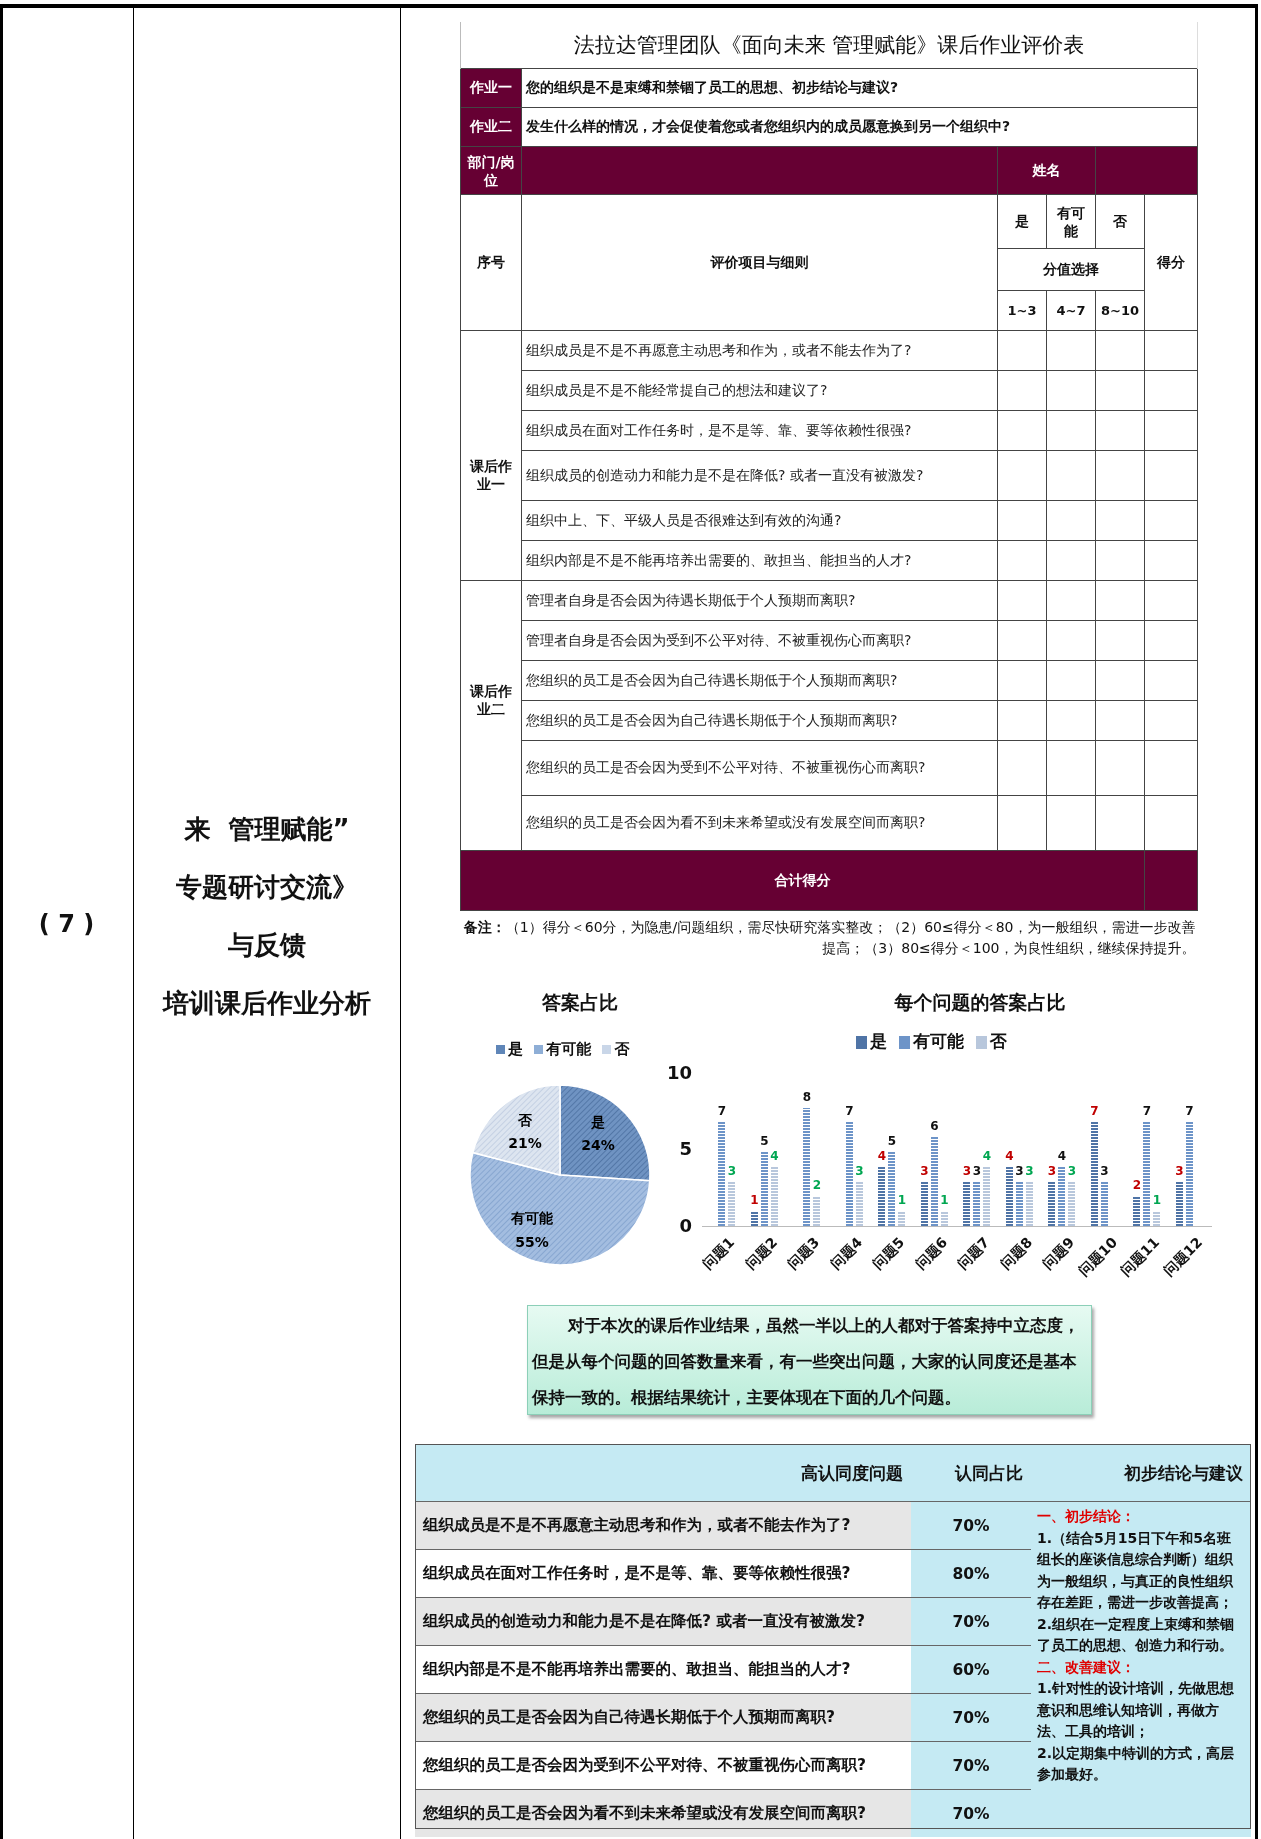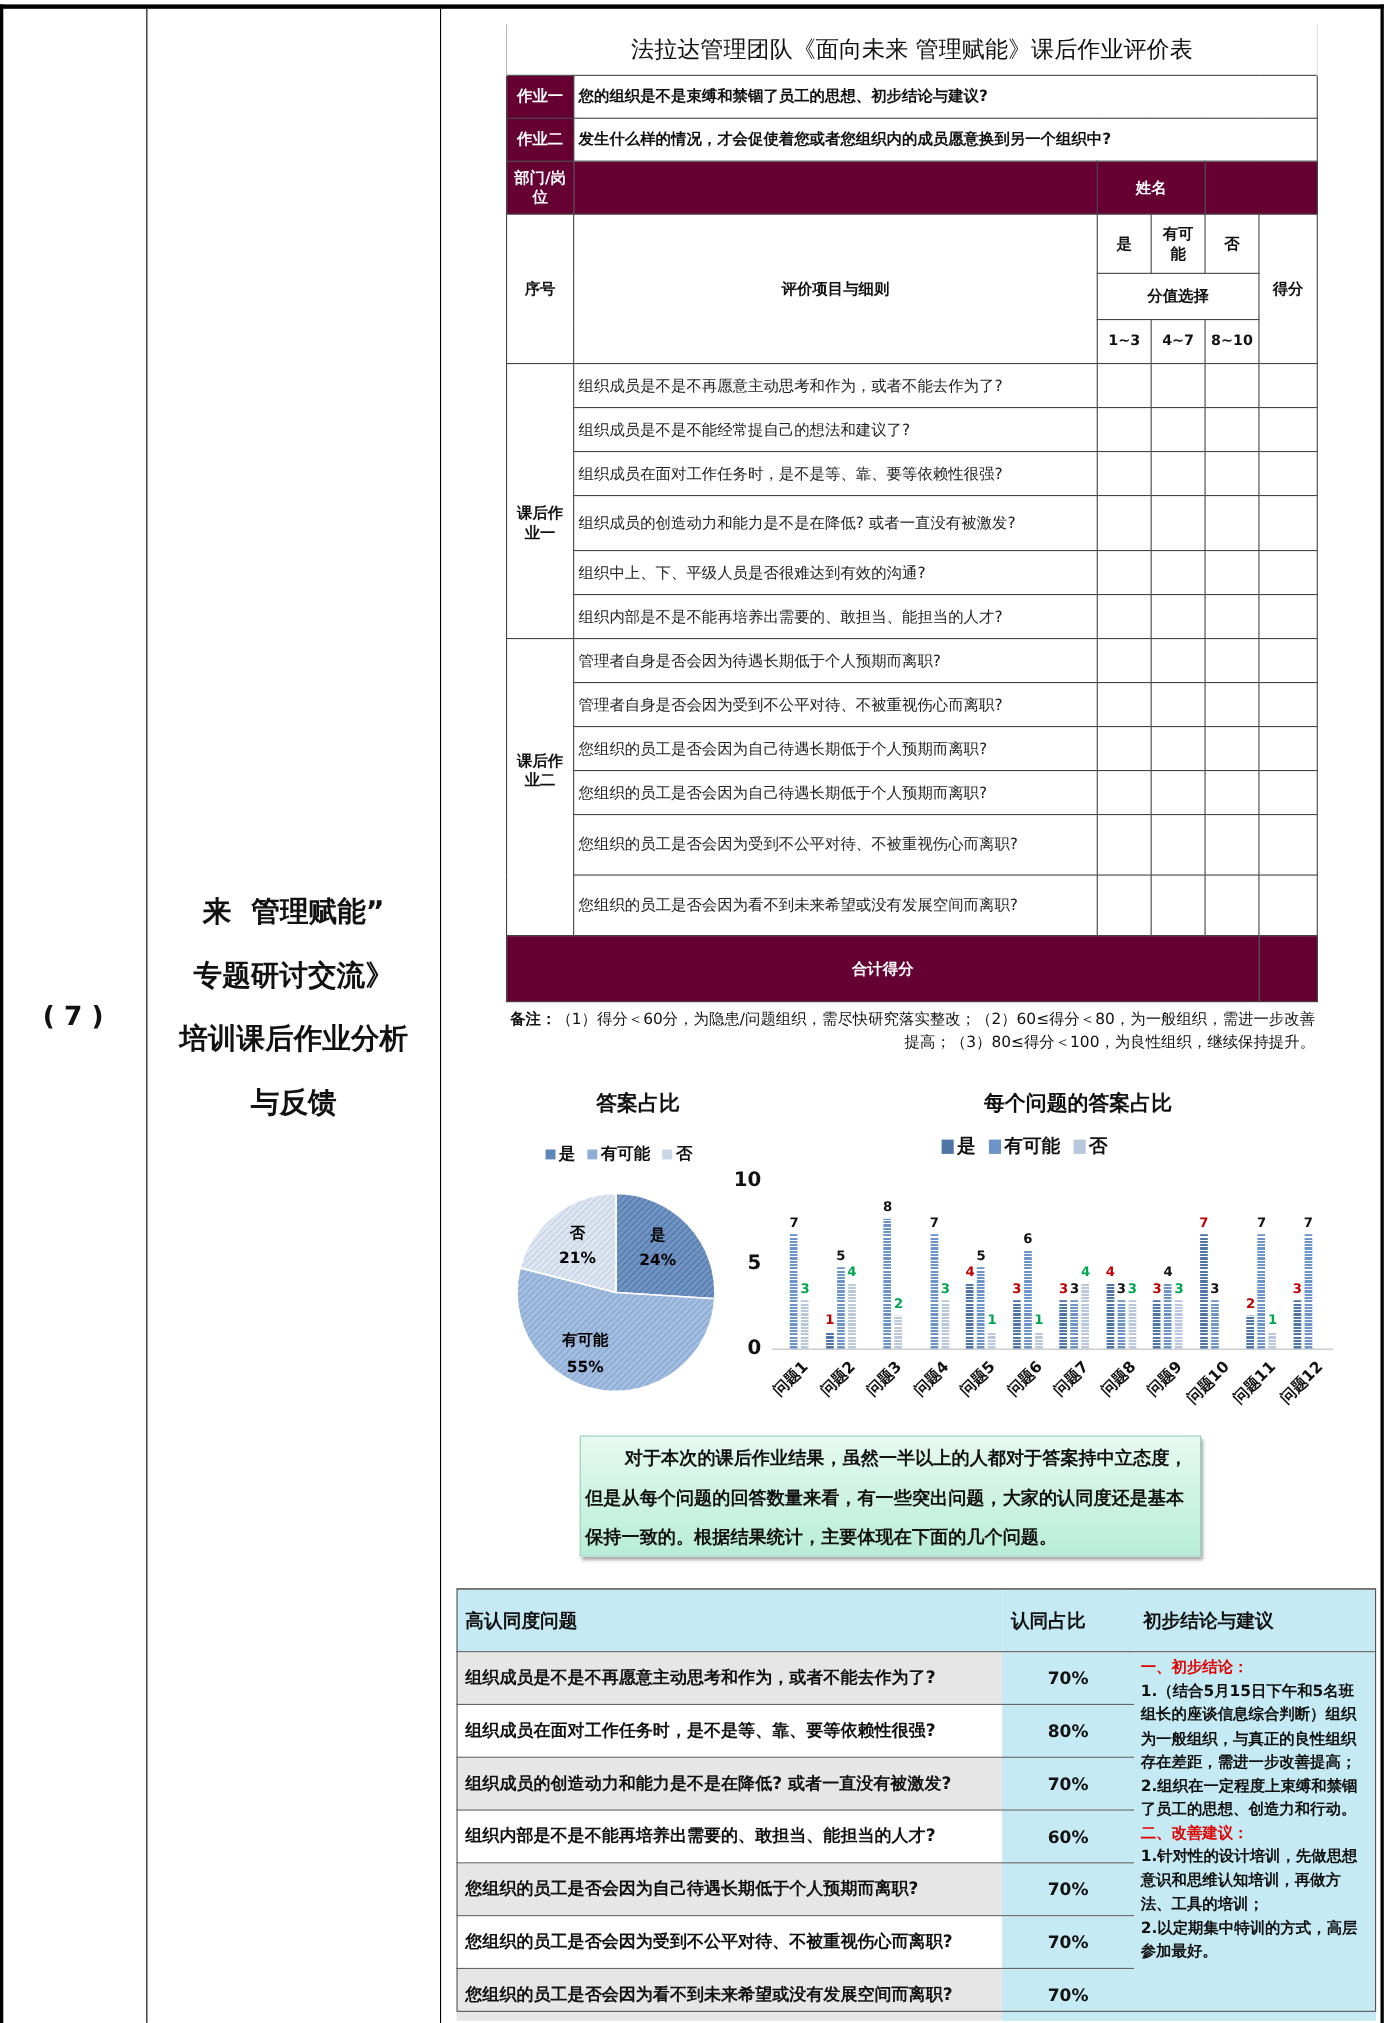--- a/index.html
+++ b/index.html
@@ -35,39 +35,39 @@
   .barlbl { position:absolute; width:16px; text-align:center; font-size:12px; font-weight:bold; }
   .xlbl { position:absolute; font-size:14px; font-weight:bold; transform:rotate(-45deg); transform-origin:right top; white-space:nowrap; text-align:right; width:60px; }
 
   .summary { position:absolute; left:527px; top:1305px; width:565px; height:110px; box-sizing:border-box;
              background:linear-gradient(#e6faf2,#b8ecd8); border:1px solid #8ccfb8; box-shadow:2px 3px 3px rgba(0,0,0,0.35);
              font-weight:bold; font-size:16.5px; line-height:36px; padding:2px 4px; }
 
   .result { position:absolute; left:415px; top:1444px; width:836px; }
   .result table { border-collapse:collapse; width:836px; table-layout:fixed; }
   .result td { border-top:1px solid #666; padding:0 8px; font-weight:bold; font-size:15.5px; height:47px; }
-  .result .hdr td { background:#c5eaf3; text-align:left; font-size:17px; height:56px; }
+  .result .hdr td { background:#c5eaf3; text-align:right; font-size:17px; height:56px; }
   .result .pct { background:#c5eaf3; text-align:center; }
   .result .advice { background:#c5eaf3; font-size:14px; line-height:21.5px; vertical-align:top; padding:4px 6px; }
   .red { color:#e00000; }
   .box { position:absolute; left:415px; top:1444px; width:836px; height:385px; border:1px solid #555; box-sizing:border-box; pointer-events:none; }
 </style>
 </head>
 <body>
 
 <div class="outer"></div>
 <div class="vline" style="left:133px"></div>
 <div class="vline" style="left:400px"></div>
 
 <div class="num-cell">( 7 )</div>
 <div class="title-cell">
   <div style="white-space:pre">来  管理赋能”</div>
   <div>专题研讨交流》</div>
+  <div>与反馈</div>
   <div>培训课后作业分析</div>
-  <div>与反馈</div>
 </div>
 
 <div class="eval">
 <table>
   <colgroup>
         <col style="width:61px">
         <col style="width:476px">
         <col style="width:49px">
         <col style="width:49px">
         <col style="width:49px">

